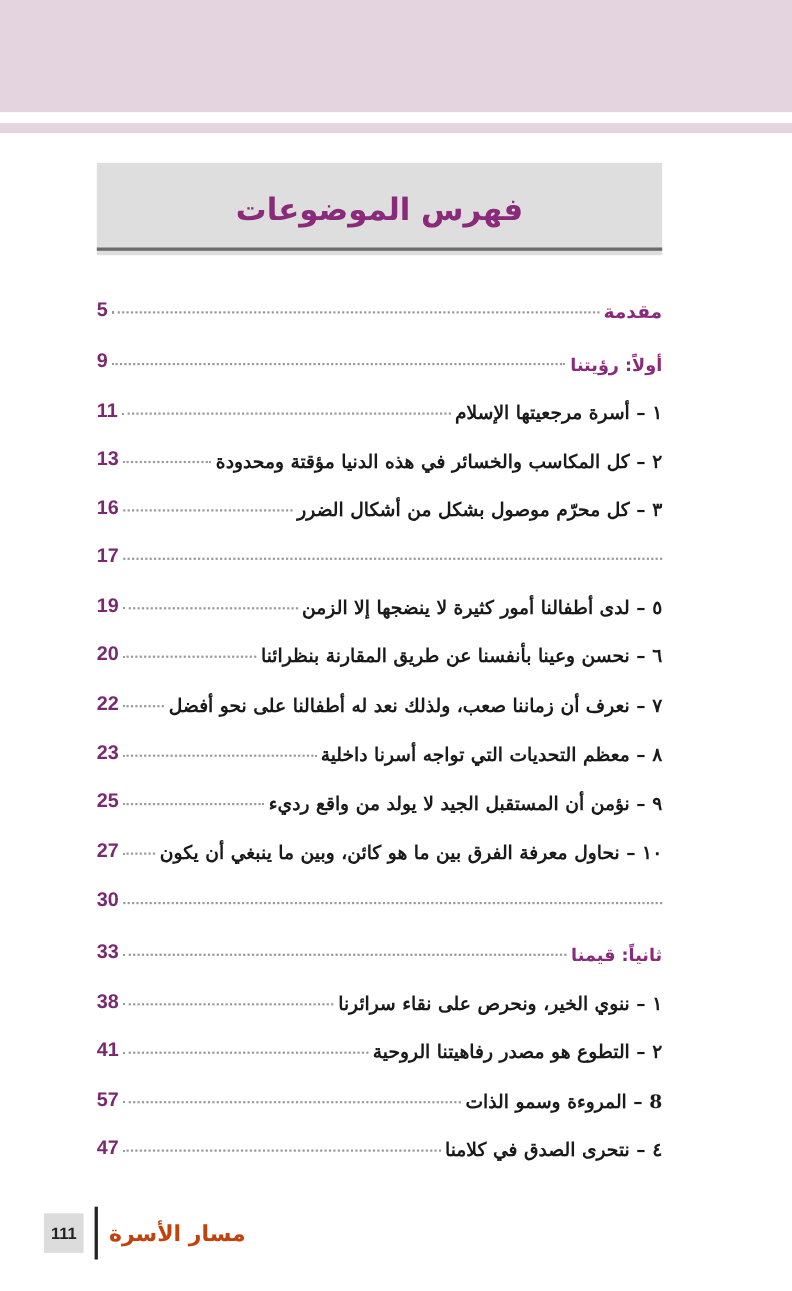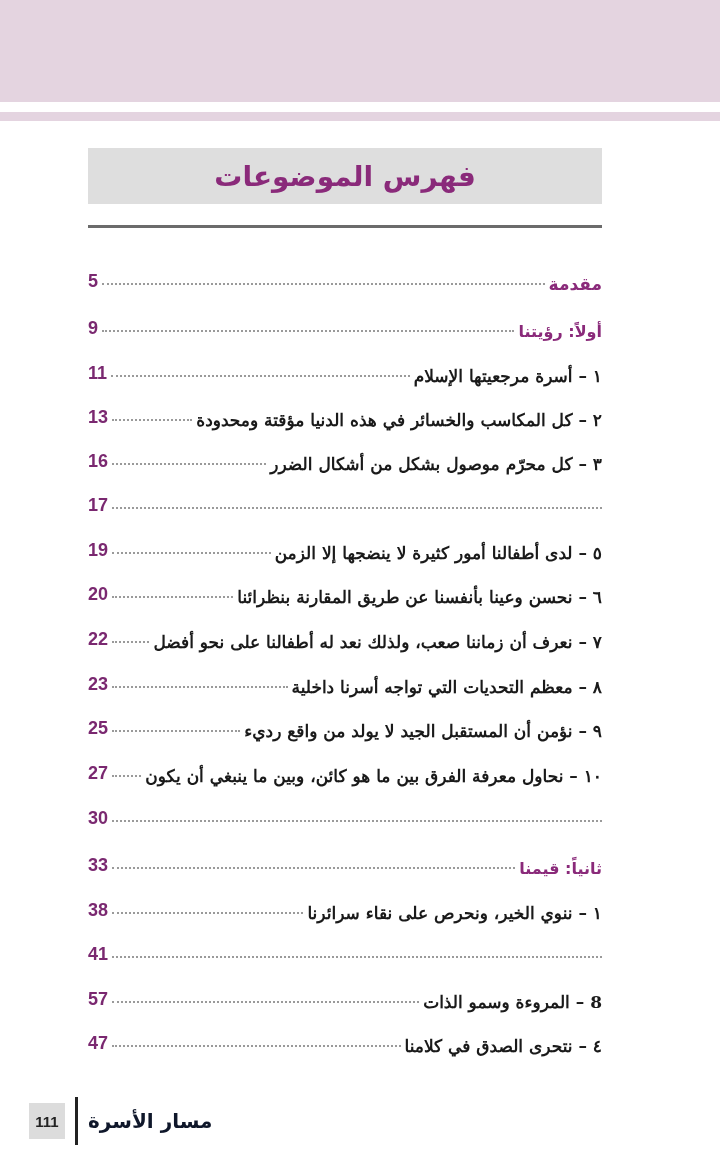--- a/index.html
+++ b/index.html
@@ -3,21 +3,21 @@
 <meta charset="utf-8">
 <style>
   html, body { margin: 0; padding: 0; }
   body {
     width: 720px; height: 1174px; background: #ffffff; position: relative; overflow: hidden;
     font-family: "DejaVu Sans", sans-serif;
   }
   .top-band { position: absolute; left: 0; top: 0; width: 720px; height: 102px; background: #e4d4e0; }
   .top-strip { position: absolute; left: 0; top: 112px; width: 720px; height: 9px; background: #e4d4e0; }
   .title-box {
-    position: absolute; left: 88px; top: 148px; width: 514px; height: 56px;
+    position: absolute; left: 88px; top: 148px; width: 514px; height: 84px;
     background: #dedede; display: flex; align-items: center; justify-content: center;
   }
   .title-text {
     color: #8a2a7a; font-weight: bold; font-size: 28px; direction: rtl;
     font-family: "DejaVu Sans", sans-serif;
   }
   .title-rule { position: absolute; left: 88px; top: 225px; width: 514px; height: 3px; background: #6b6b6b; }
 
   .toc { position: absolute; left: 88px; top: 250px; width: 514px; }
   .row {
@@ -31,27 +31,27 @@
   .row.section .entry-text { color: #8a2a7a; font-family: "DejaVu Sans", sans-serif; }
   .row.section.big .entry-text { font-size: 16px; }
   .leader {
     flex: 1; border-bottom: 2px dotted #9a9a9a; margin-bottom: 9px; min-width: 10px;
   }
   .page-num {
     font-family: "Liberation Sans", sans-serif; font-weight: bold; font-size: 18px;
     color: #7a2870; padding-right: 4px; direction: ltr; margin-bottom: 2px;
   }
 
-  .footer { position: absolute; left: 29px; top: 1098px; height: 46px; display: flex; align-items: center; }
+  .footer { position: absolute; left: 40px; top: 1098px; height: 46px; display: flex; align-items: center; }
   .footer-page {
     width: 36px; height: 36px; background: #dcdcdc; display: flex; align-items: center; justify-content: center;
     font-family: "Liberation Sans", sans-serif; font-weight: bold; font-size: 15px; color: #222;
   }
   .footer-rule { width: 3px; height: 48px; background: #222; margin-left: 10px; margin-right: 10px; }
-  .footer-title { color: #0f172a; font-size: 20px; font-weight: bold; direction: rtl; font-family: "DejaVu Sans", sans-serif; }
+  .footer-title { color: #c2410c; font-size: 20px; font-weight: bold; direction: rtl; font-family: "DejaVu Sans", sans-serif; }
 </style>
 </head>
 <body>
 
 <div class="top-band"></div>
 <div class="top-strip"></div>
 
 <div class="title-box">
   <span class="title-text">فهرس الموضوعات</span>
 </div>
@@ -125,20 +125,21 @@
     <span class="entry-text">ثانياً: قيمنا</span>
     <span class="leader"></span>
     <span class="page-num">33</span>
   </div>
   <div class="row" style="top:633px">
     <span class="entry-text">١ – ننوي الخير، ونحرص على نقاء سرائرنا</span>
     <span class="leader"></span>
     <span class="page-num">38</span>
   </div>
   <div class="row" style="top:677px">
+    <span class="entry-text">٢ – التطوع هو مصدر رفاهيتنا الروحية</span>
     <span class="leader"></span>
     <span class="page-num">41</span>
   </div>
   <div class="row" style="top:722px">
     <span class="entry-text">8 – المروءة وسمو الذات</span>
     <span class="leader"></span>
     <span class="page-num">57</span>
   </div>
   <div class="row" style="top:766px">
     <span class="entry-text">٤ – نتحرى الصدق في كلامنا</span>

